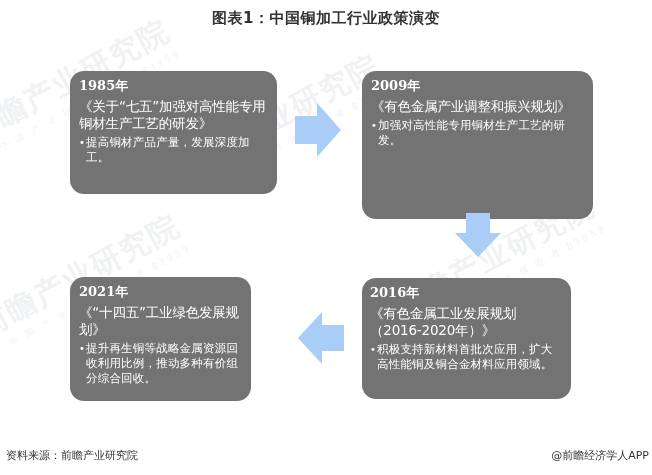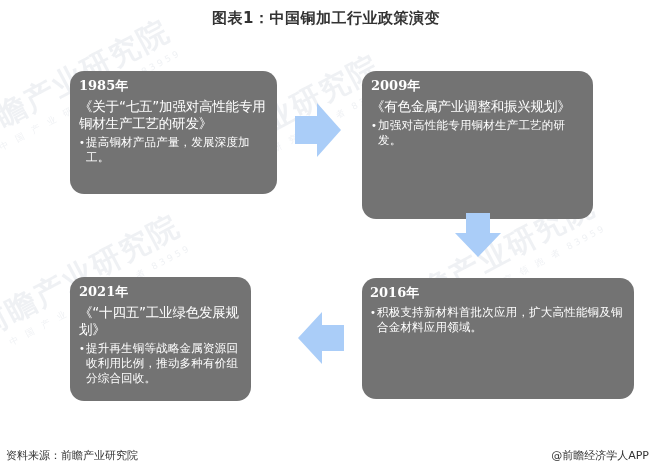--- a/index.html
+++ b/index.html
@@ -125,22 +125,23 @@
 
 <div class="card" style="left:362px; top:71px; width:231px; height:148px;">
   <div class="year">2009年</div>
   <div class="policy">《有色金属产业调整和振兴规划》</div>
   <div class="bullet">
     <span class="dot">•</span>
     <span>加强对高性能专用铜材生产工艺的研发。</span>
   </div>
 </div>
 
-<div class="card" style="left:362px; top:278px; width:272px; height:121px;padding-left:8px;">
+<div class="card" style="left:362px; top:278px; width:209px; height:121px;padding-left:8px;">
   <div class="year">2016年</div>
+  <div class="policy">《有色金属工业发展规划（2016-2020年）》</div>
   <div class="bullet">
     <span class="dot">•</span>
     <span>积极支持新材料首批次应用，扩大高性能铜及铜合金材料应用领域。</span>
   </div>
 </div>
 
 <div class="card" style="left:70px; top:277px; width:181px; height:124px;">
   <div class="year">2021年</div>
   <div class="policy">《“十四五”工业绿色发展规划》</div>
   <div class="bullet">

